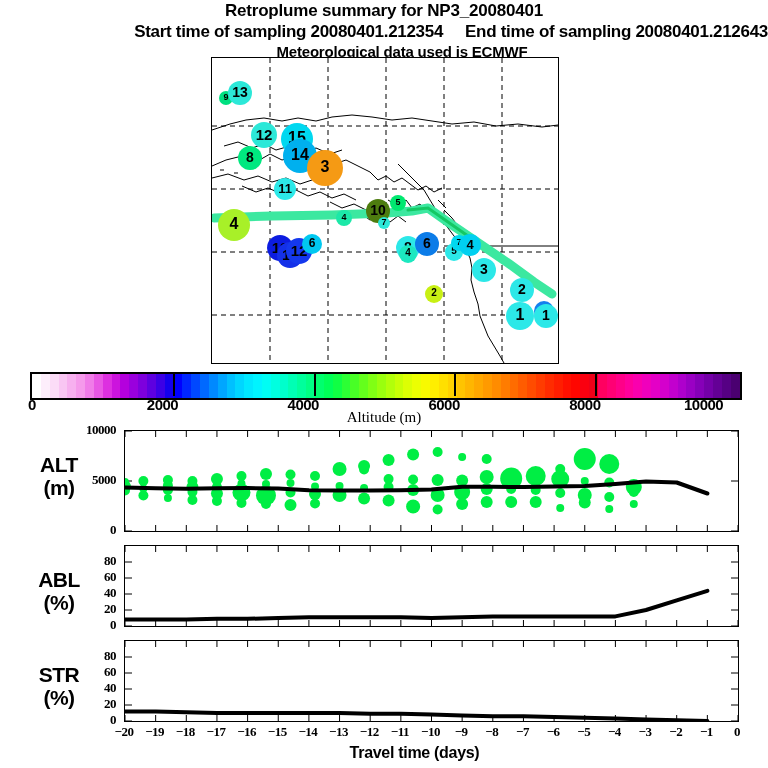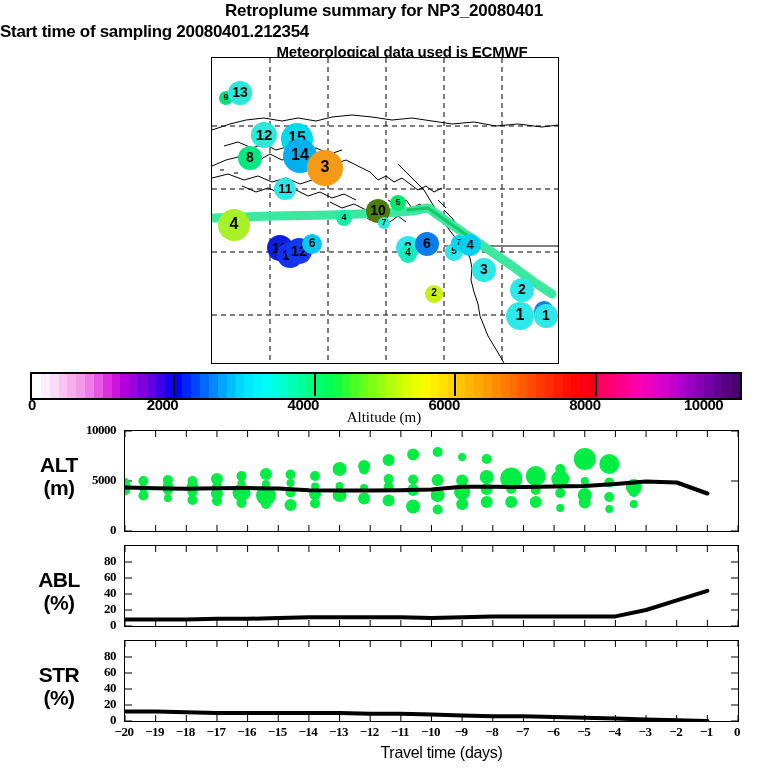--- a/index.html
+++ b/index.html
@@ -3,21 +3,21 @@
 <meta charset="utf-8">
 <style>
   html,body{margin:0;padding:0;background:#ffffff;}
   body{width:768px;height:768px;position:relative;overflow:hidden;
        font-family:"Liberation Sans", sans-serif;color:#000;}
   .abs{position:absolute;}
   
   #title-block{left:0;top:0;width:768px;text-align:center;}
   .title-main{font-size:17px;font-weight:bold;line-height:21px;letter-spacing:-0.2px;}
   .title-row2{font-size:17px;font-weight:bold;line-height:21px;letter-spacing:-0.3px;
-              display:flex;justify-content:flex-start;gap:22px;white-space:nowrap;}
+              display:flex;justify-content:flex-end;gap:22px;white-space:nowrap;}
   .title-sub{font-size:15px;font-weight:bold;line-height:19px;letter-spacing:-0.2px;padding-left:36px;}
   
   #map-panel{left:211px;top:57px;width:346px;height:305px;
              border:1px solid #000;background:#fff;overflow:hidden;}
   #map-svg{position:absolute;left:0;top:0;}
   .mk{position:absolute;border-radius:50%;display:flex;align-items:center;
       justify-content:center;font-size:13px;font-weight:bold;color:#000;
       line-height:1;}
   .mk span{position:relative;top:-1px;}
   
@@ -35,30 +35,31 @@
   #alt-panel{top:430px;height:100px;}
   #abl-panel{top:545px;height:80px;}
   #str-panel{top:640px;height:80px;}
   .ts-svg{position:absolute;left:0;top:0;}
   .row-label{position:absolute;font-size:21px;font-weight:bold;text-align:center;
              width:110px;left:4px;line-height:23px;letter-spacing:-0.5px;}
   .ytick{position:absolute;font-size:13px;font-weight:bold;text-align:right;
          width:48px;letter-spacing:-0.5px;font-family:"Liberation Serif",serif;}
   .xtick{position:absolute;font-size:13px;font-weight:bold;text-align:center;
          width:30px;letter-spacing:-0.5px;font-family:"Liberation Serif",serif;}
-  #xaxis-title{position:absolute;left:135px;top:744px;width:613px;text-align:center;
-               font-size:16px;font-weight:normal;letter-spacing:-0.3px;}
+  #xaxis-title{position:absolute;left:108px;top:744px;width:613px;text-align:center;
+               font-size:16px;font-weight:bold;letter-spacing:-0.3px;}
 </style>
 </head>
 <body>
 
 <div id="title-block" class="abs">
   <div class="title-main">Retroplume summary for NP3_20080401</div>
   <div class="title-row2">
     <span>Start time of sampling 20080401.212354</span>
+    <span>End time of sampling 20080401.212643</span>
   </div>
   <div class="title-sub">Meteorological data used is ECMWF</div>
 </div>
 
 <div id="map-panel" class="abs">
   <svg id="map-svg" width="346" height="305" viewBox="0 0 346 305">
 
     <g stroke="#000" stroke-width="1" fill="none" stroke-dasharray="5,4">
       <line x1="58" y1="0" x2="58" y2="305"></line>
       <line x1="116" y1="0" x2="116" y2="305"></line>

